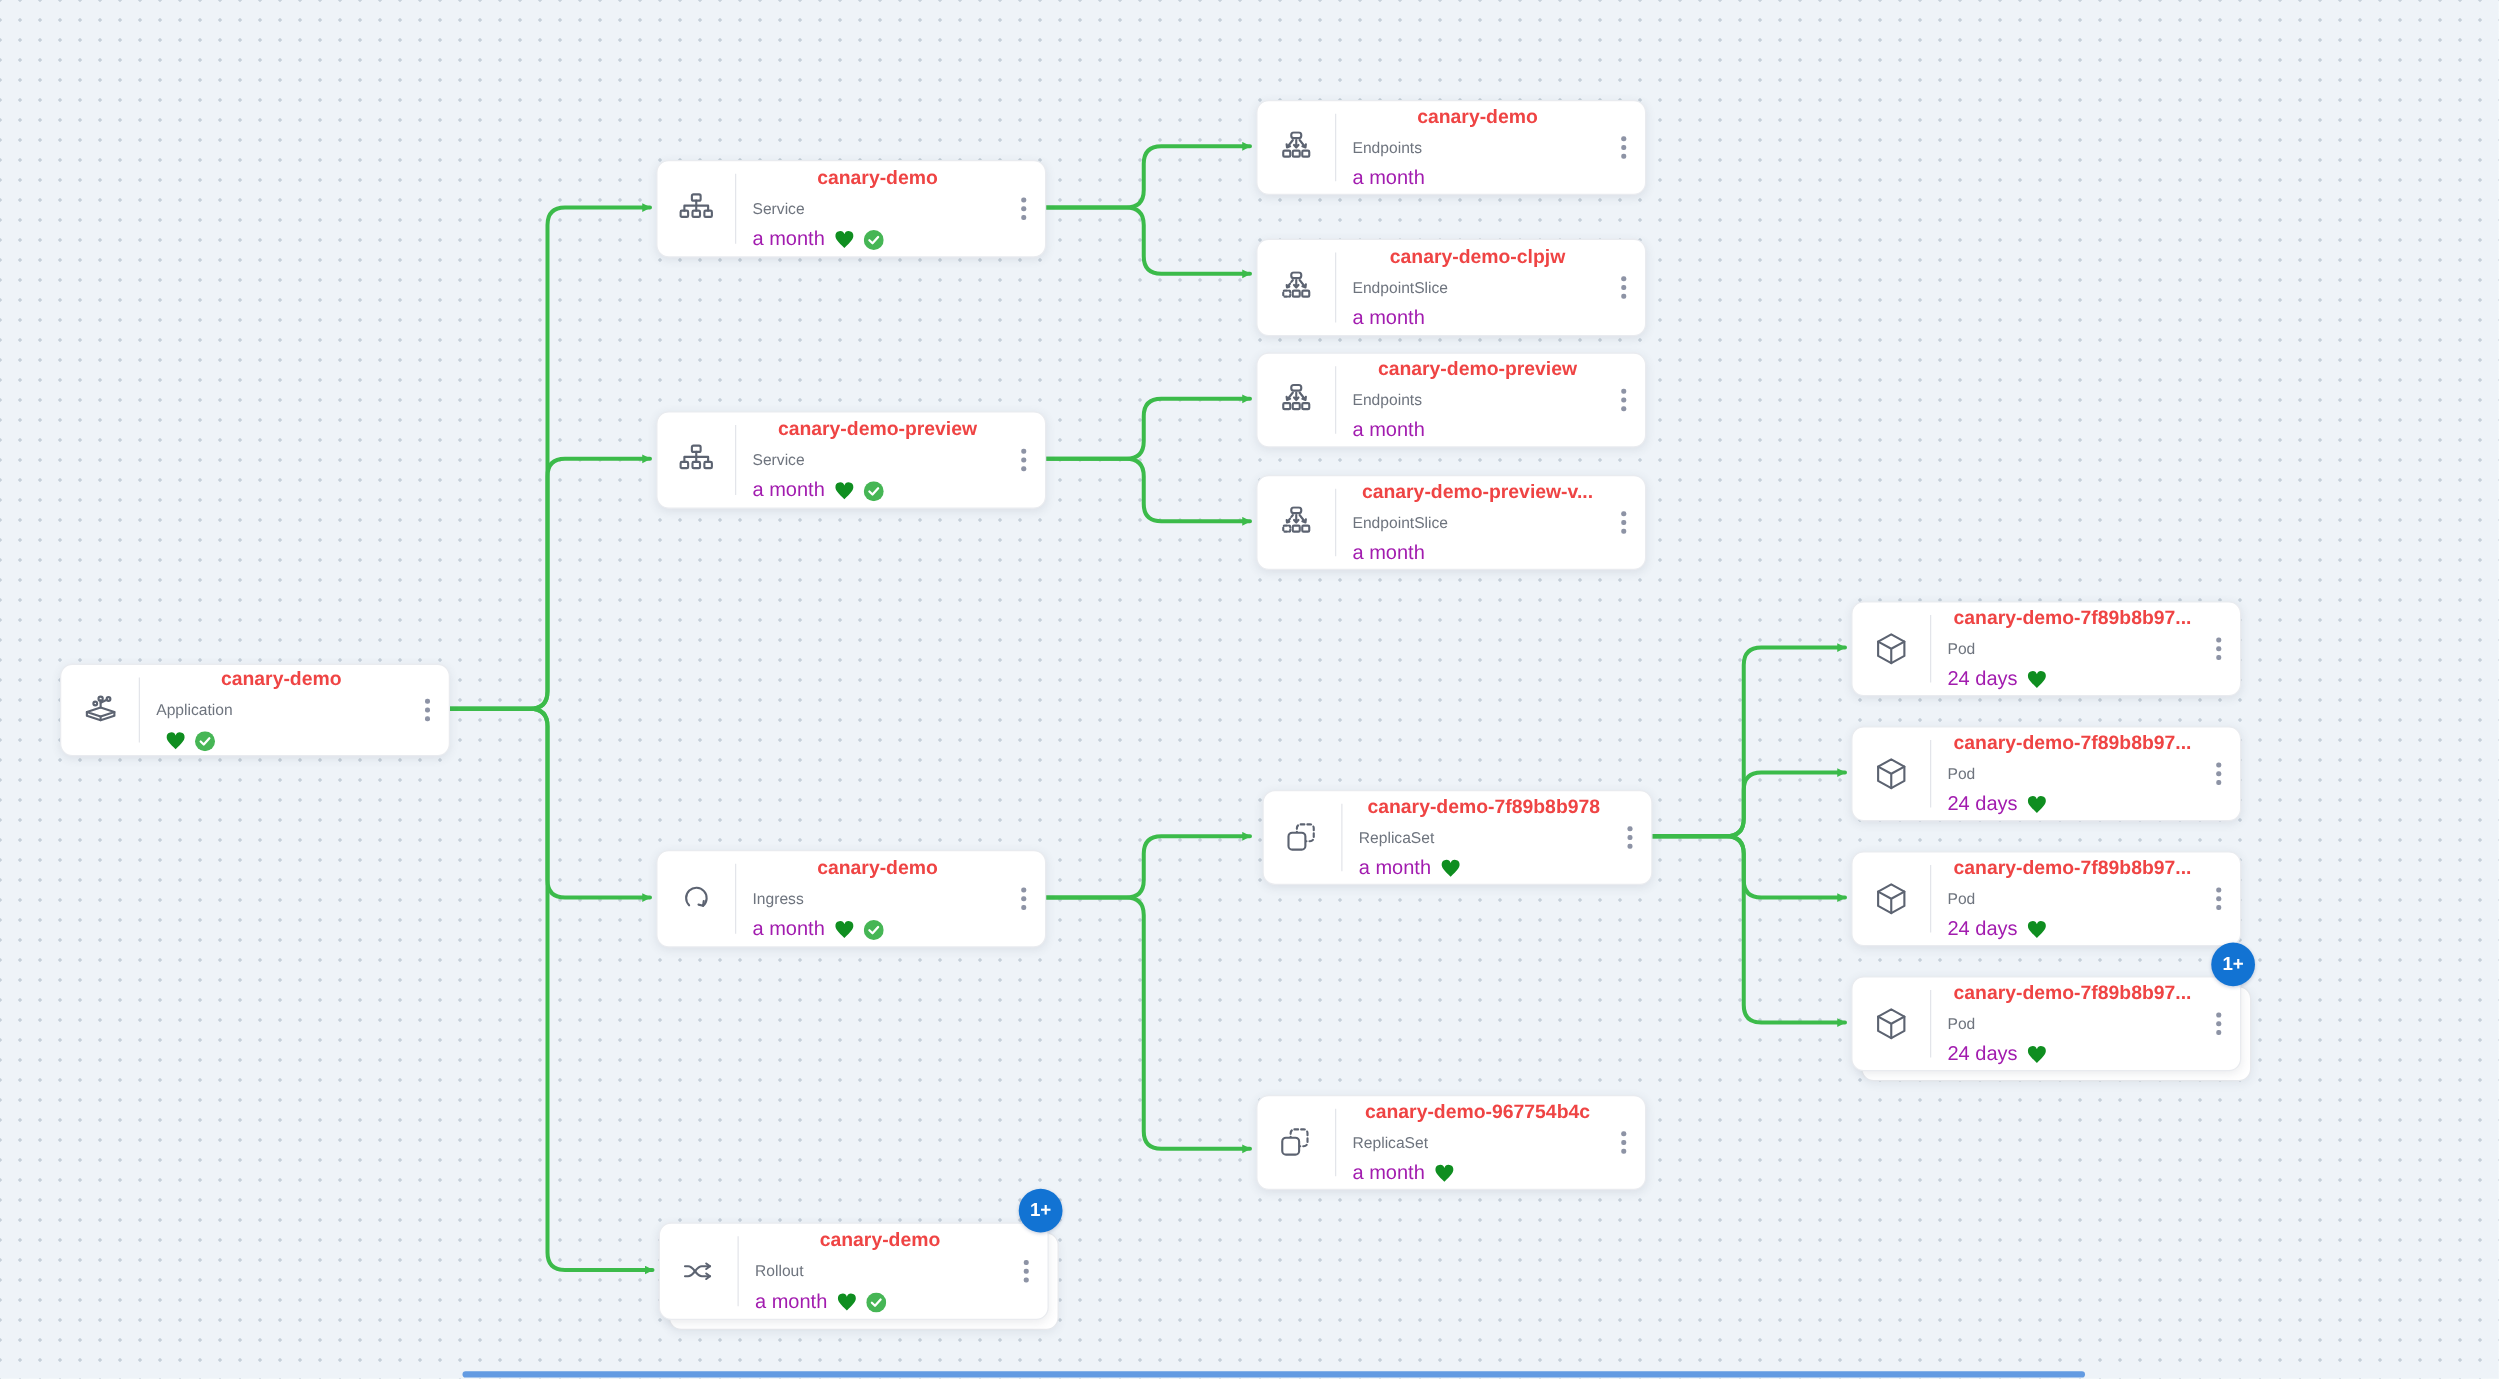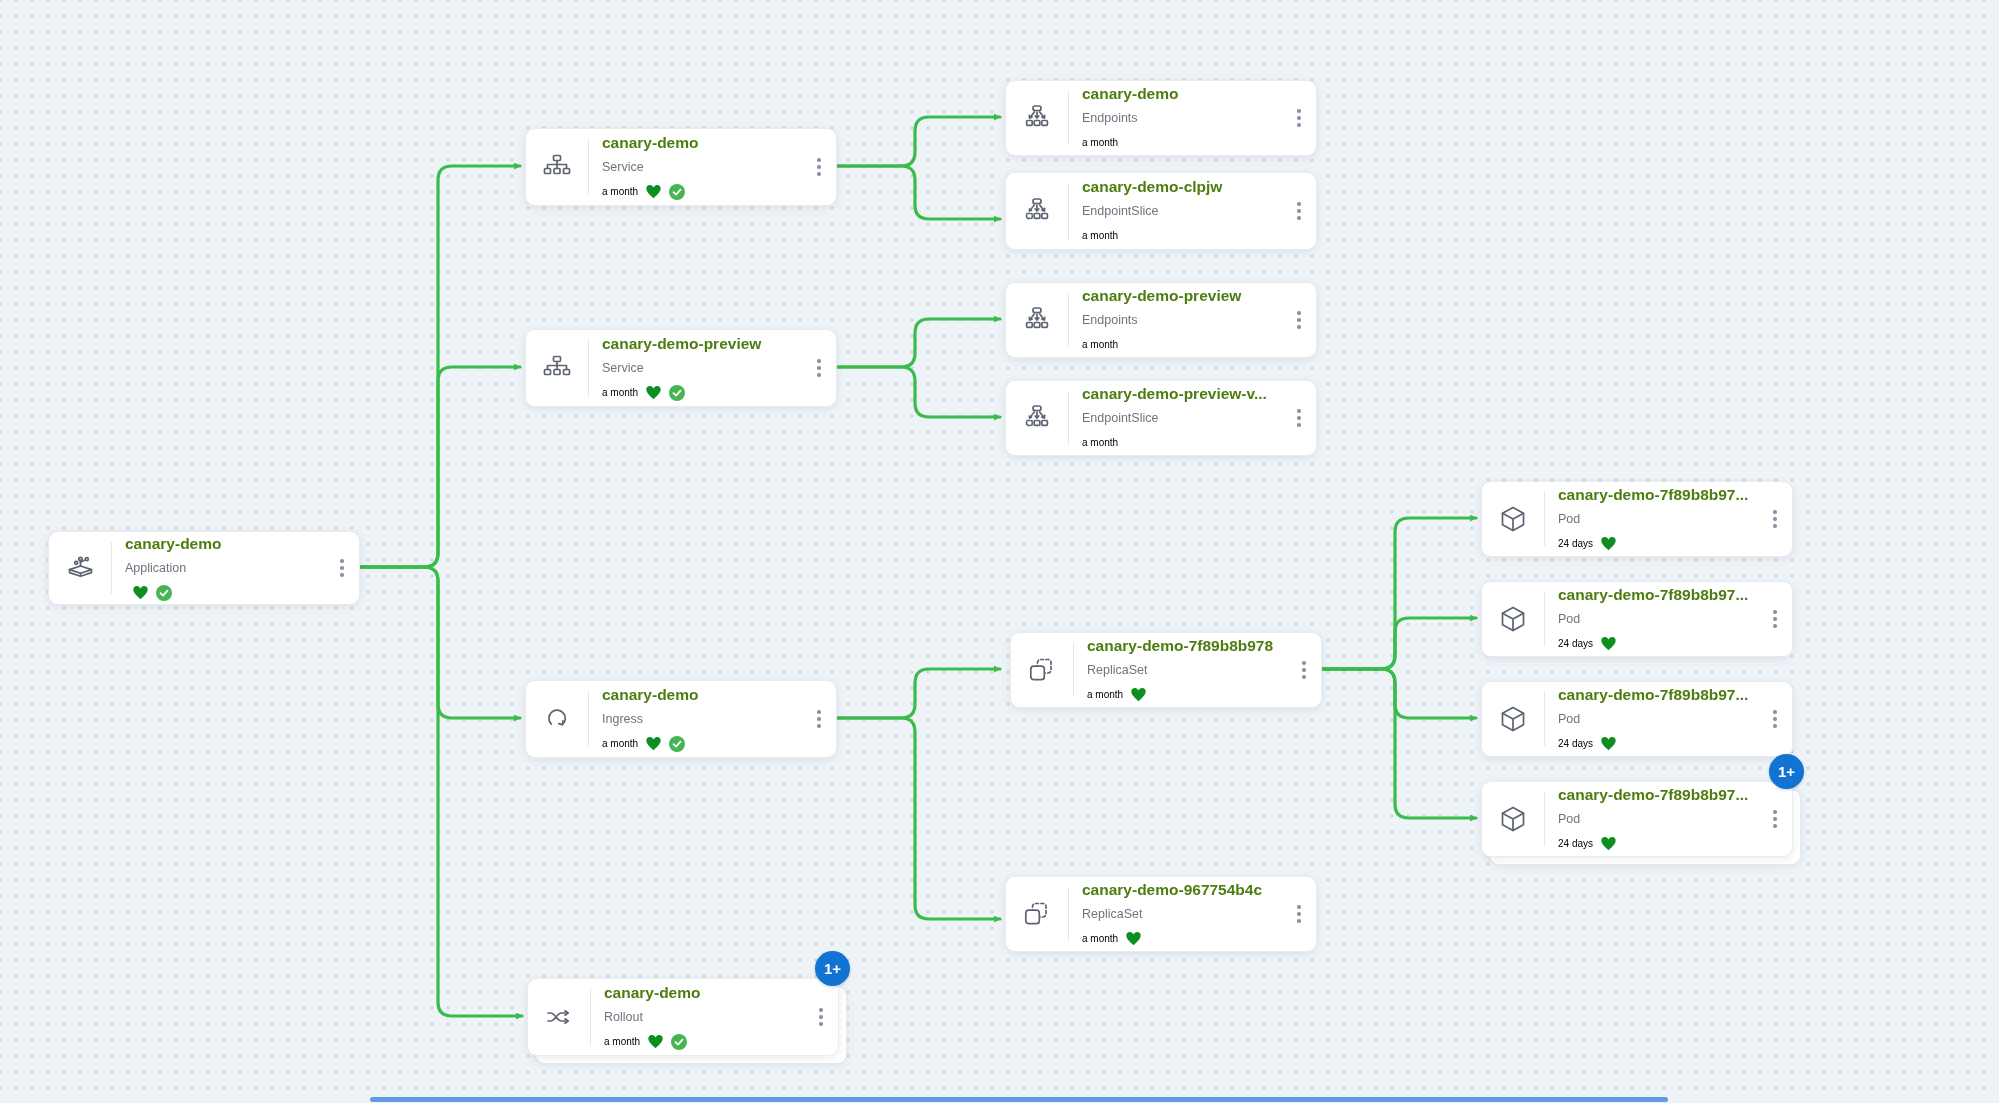--- a/index.html
+++ b/index.html
@@ -16,23 +16,23 @@
     position:absolute;background:#fff;border:1px solid #e9ebef;border-radius:10px;
     box-shadow:0 2px 8px rgba(55,65,85,.10);display:flex;align-items:center;z-index:2;
   }
   .stack{
     position:absolute;background:#fff;border:1px solid #e6e8ec;border-radius:10px;
     box-shadow:0 2px 8px rgba(55,65,85,.08);z-index:1;
   }
   .iconcol{width:62px;flex:0 0 62px;display:flex;align-items:center;justify-content:center;align-self:stretch;}
   .divider{width:1px;flex:0 0 1px;background:#e3e5ea;align-self:stretch;margin:10px 0;}
   .textcol{flex:1 1 auto;min-width:0;padding:8px 0 8px 13px;}
-  .title{font-size:15.5px;font-weight:600;color:#4d7c0f;white-space:nowrap;overflow:hidden;}
+  .title{font-size:15.5px;font-weight:600;color:#ef4444;white-space:nowrap;overflow:hidden;text-align:center;}
   .kind{font-size:12.5px;color:#6e747e;margin-top:8px;}
-  .meta{font-size:10px;color:#000000;margin-top:9px;display:flex;align-items:center;gap:7px;min-height:17px;}
+  .meta{font-size:16px;color:#a21caf;margin-top:9px;display:flex;align-items:center;gap:7px;min-height:17px;}
   .menu{width:34px;flex:0 0 34px;align-self:stretch;display:flex;flex-direction:column;
         align-items:center;justify-content:center;gap:3.5px;cursor:pointer;}
   .menu i{width:3.4px;height:3.4px;border-radius:50%;background:#8d93a5;display:block;}
   .badge{
     position:absolute;top:-28px;right:-12px;width:35px;height:35px;border-radius:50%;
     color:#fff;font-size:15px;font-weight:700;display:flex;align-items:center;justify-content:center;
     z-index:4;box-shadow:0 1px 3px rgba(30,60,120,.25);
   }
   .hscroll{position:absolute;left:370px;bottom:1px;width:1298px;height:5px;border-radius:3px;
            background:#5b96e0;opacity:.95;z-index:6;}
@@ -271,21 +271,21 @@
           <div class="meta">
             <span>a month</span>
           </div>
         </div>
         <div class="menu">
           <i></i>
           <i></i>
           <i></i>
         </div>
       </div>
-      <div class="node" style="left: 1005px; top: 172px; width: 310px; height: 76px;">
+      <div class="node" style="left: 1005px; top: 191px; width: 310px; height: 76px;">
         <div class="iconcol res-icon">
           <svg width="30" height="26" viewBox="0 0 30 26">
             <g fill="none" stroke="#5c6371" stroke-width="1.7" stroke-linecap="round" stroke-linejoin="round">
               <rect x="11" y="1" width="8" height="4.5" rx="2"></rect>
               <path d="M12.3 7 L7.6 13 M7.6 13 l-0.3 -2.6 M7.6 13 l2.5 -0.9" stroke-dasharray="2 1.6"></path>
               <path d="M15 7 V13 M15 13 l-1.8 -2 M15 13 l1.8 -2"></path>
               <path d="M17.7 7 L22.4 13 M22.4 13 l0.3 -2.6 M22.4 13 l-2.5 -0.9"></path>
               <rect x="4.6" y="15.5" width="5.6" height="4.8" rx="1" stroke-dasharray="2 1.6"></rect>
               <rect x="12.2" y="15.5" width="5.6" height="4.8" rx="1"></rect>
               <rect x="19.8" y="15.5" width="5.6" height="4.8" rx="1"></rect>

